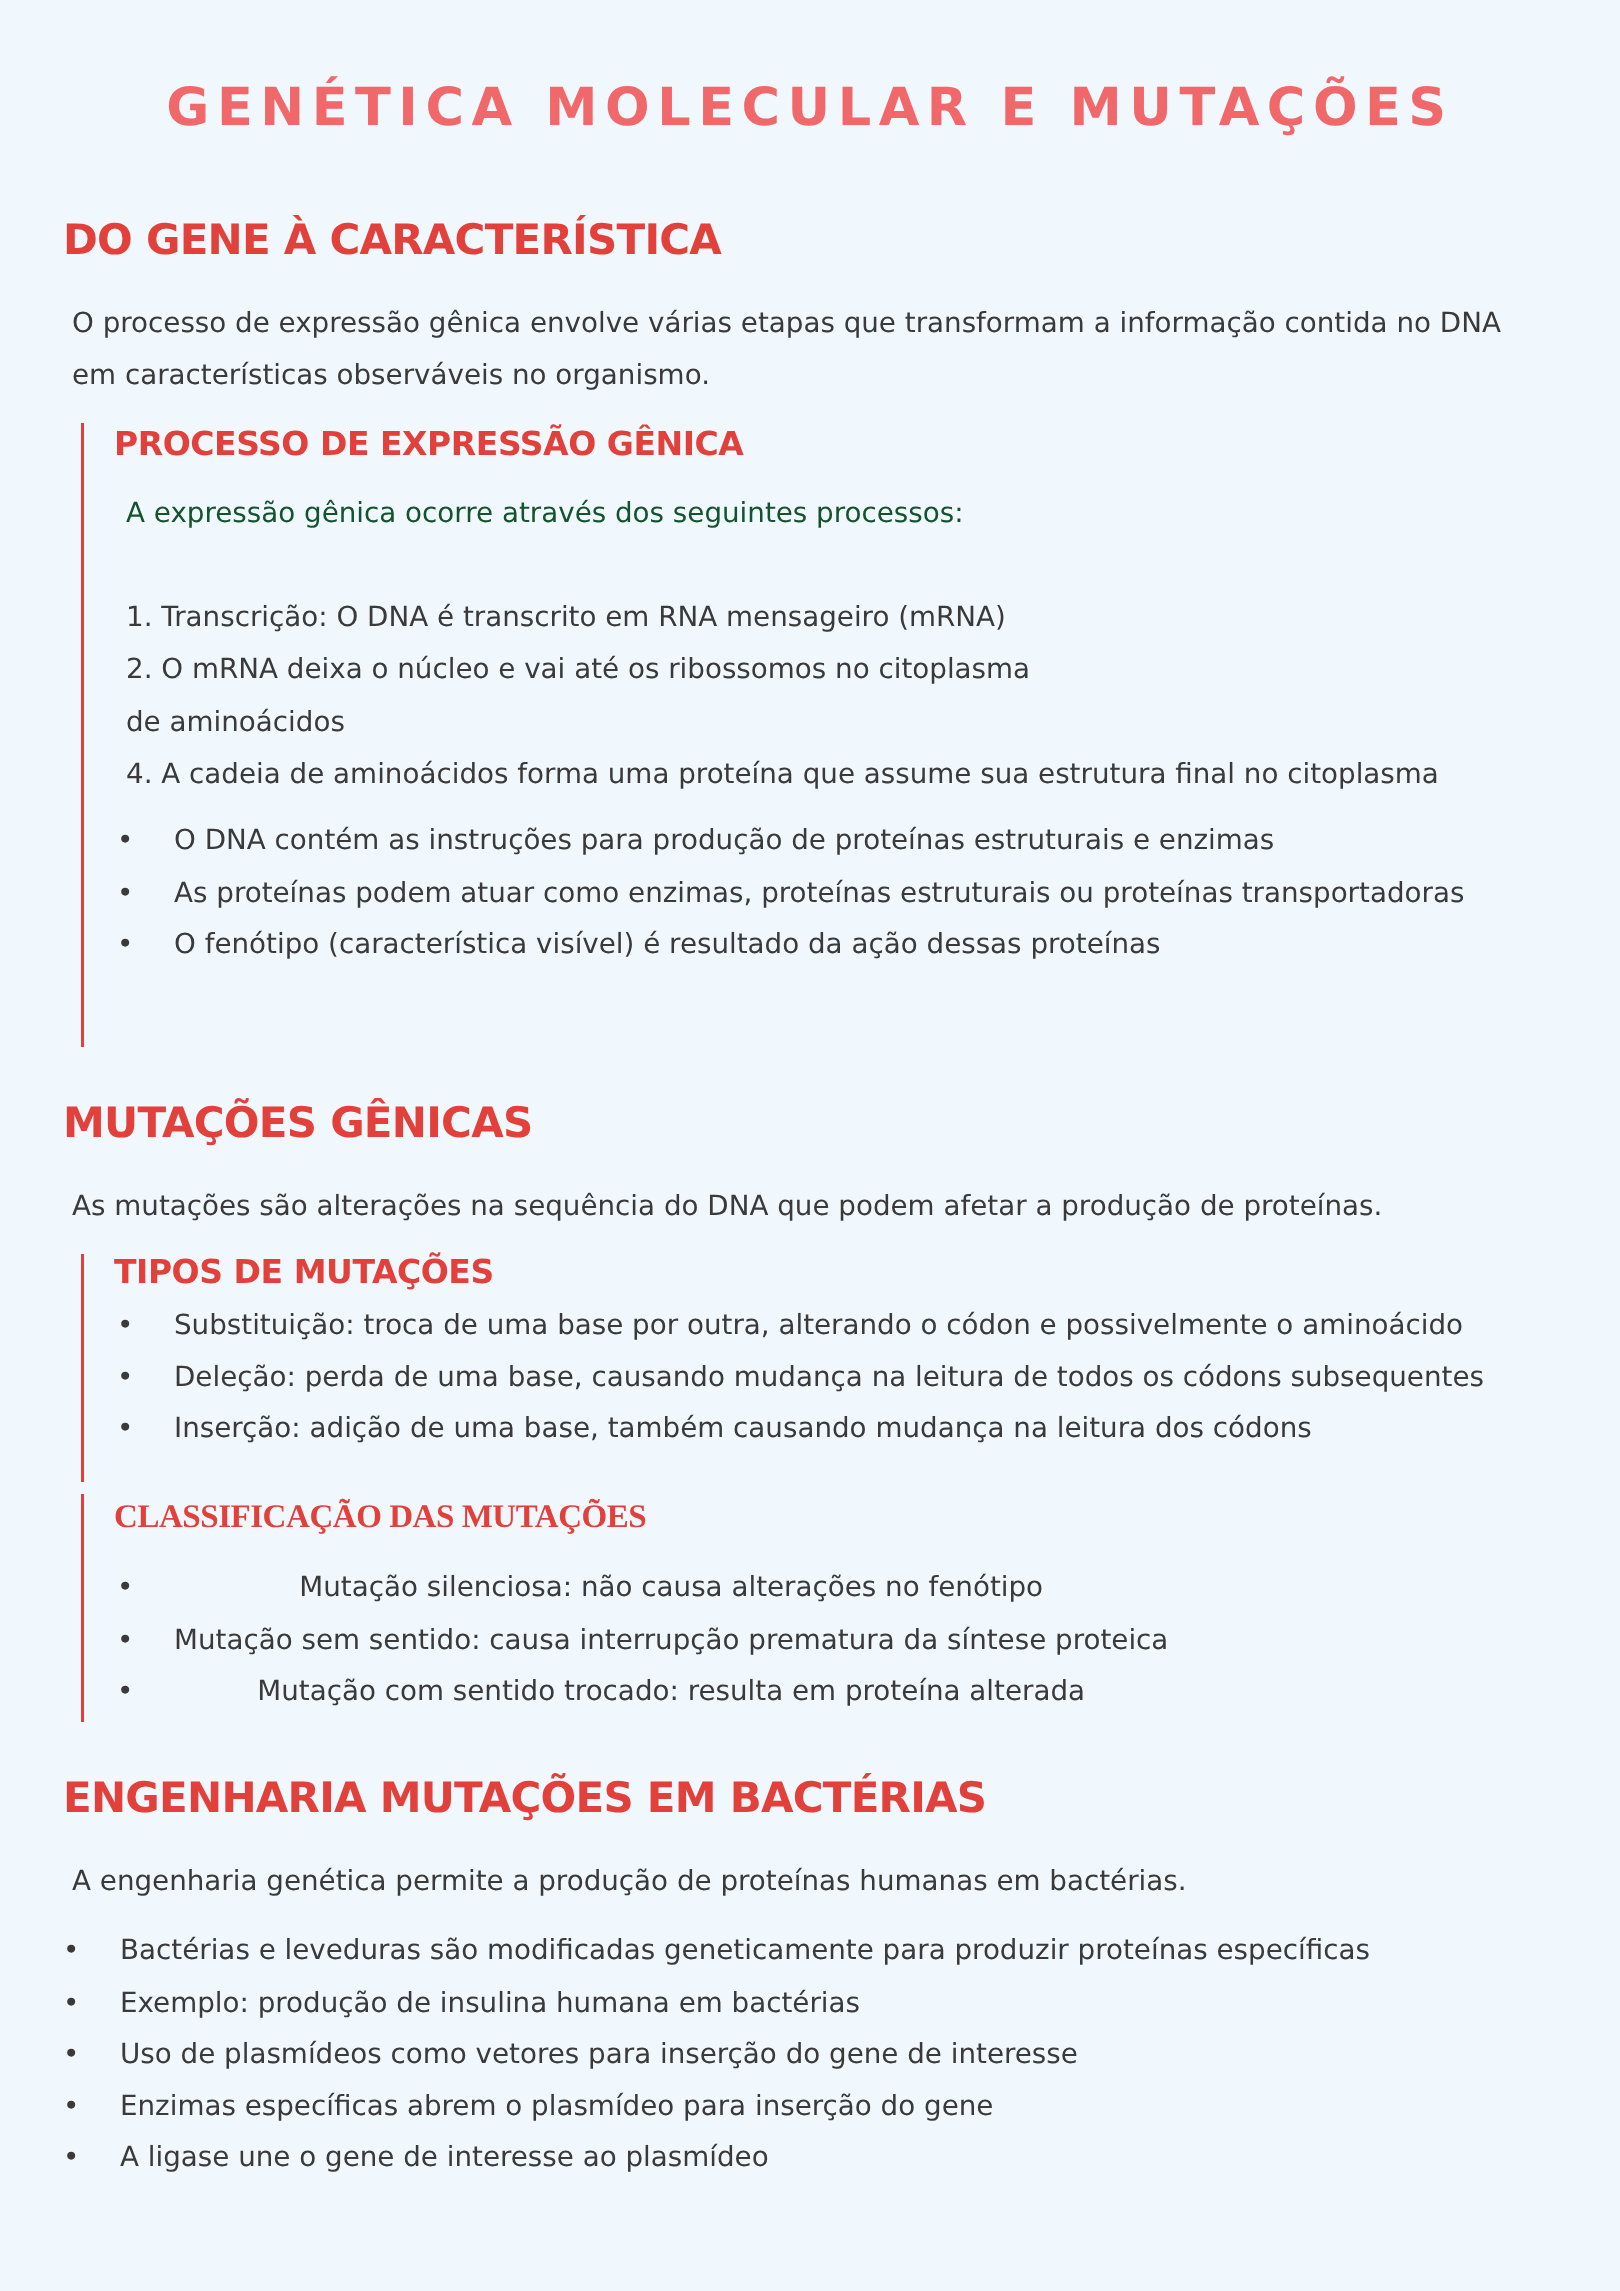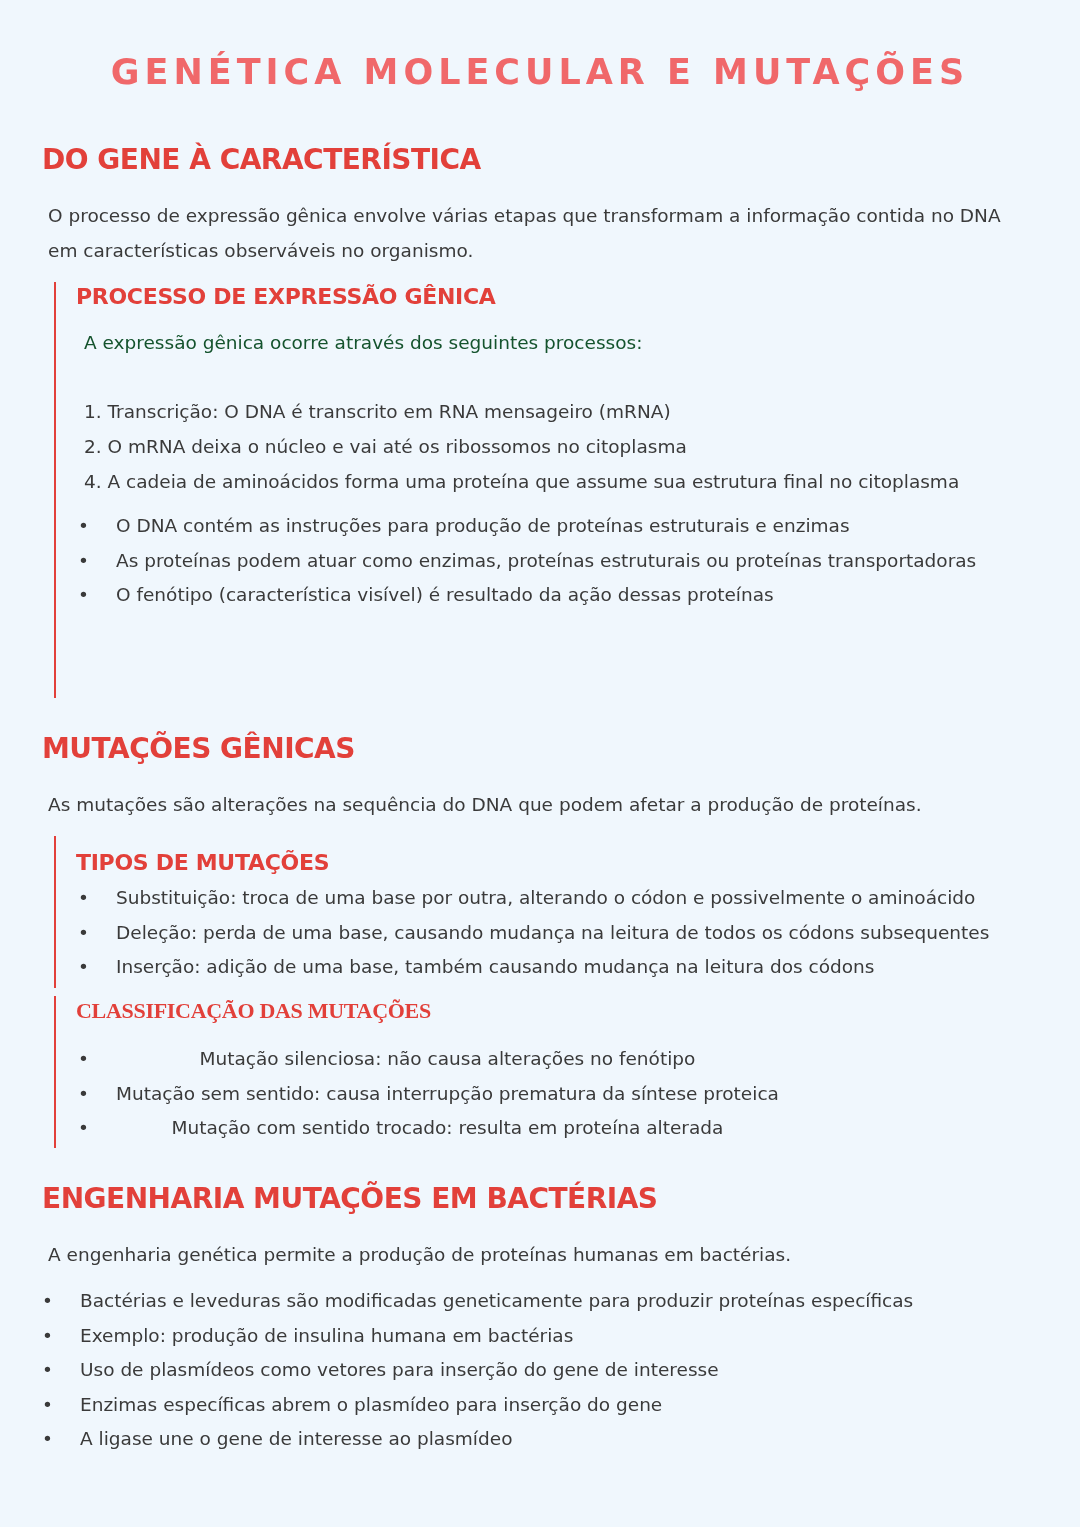--- a/index.html
+++ b/index.html
@@ -31,34 +31,35 @@
   <div>O processo de expressão gênica envolve várias etapas que transformam a informação contida no DNA</div>
   <div>em características observáveis no organismo.</div>
 </div>
 
 <div class="box" style="top:282px; height:416px;">
   <div class="h3" style="margin-top:2px;">PROCESSO DE EXPRESSÃO GÊNICA</div>
   <div class="line" style="margin-top:16px; padding-left:8px;">A expressão gênica ocorre através dos seguintes processos:</div>
   <div class="ol" style="margin-top:34px;">
     <div>1. Transcrição: O DNA é transcrito em RNA mensageiro (mRNA)</div>
     <div>2. O mRNA deixa o núcleo e vai até os ribossomos no citoplasma</div>
+    <div>de aminoácidos</div>
     <div>4. A cadeia de aminoácidos forma uma proteína que assume sua estrutura final no citoplasma</div>
   </div>
   <div style="margin-top:10px;">
     <div class="bl">O DNA contém as instruções para produção de proteínas estruturais e enzimas</div>
     <div class="bl">As proteínas podem atuar como enzimas, proteínas estruturais ou proteínas transportadoras</div>
     <div class="bl">O fenótipo (característica visível) é resultado da ação dessas proteínas</div>
   </div>
 </div>
 
 <div class="h2" style="top:732px;">MUTAÇÕES GÊNICAS</div>
 <div class="p" style="top:787px;">As mutações são alterações na sequência do DNA que podem afetar a produção de proteínas.</div>
 
 <div class="box" style="top:836px; height:152px;">
-  <div class="h3" style="margin-top:14px;">TIPOS DE MUTAÇÕES</div>
+  <div class="h3" style="margin-top:0;">TIPOS DE MUTAÇÕES</div>
   <div style="margin-top:6px;">
     <div class="bl">Substituição: troca de uma base por outra, alterando o códon e possivelmente o aminoácido</div>
     <div class="bl">Deleção: perda de uma base, causando mudança na leitura de todos os códons subsequentes</div>
     <div class="bl">Inserção: adição de uma base, também causando mudança na leitura dos códons</div>
   </div>
 </div>
 
 <div class="box" style="top:996px; height:152px;">
   <div class="h3" style="margin-top:2px;font-family:Liberation Serif, serif;">CLASSIFICAÇÃO DAS MUTAÇÕES</div>
   <div style="margin-top:18px;text-align:center;">

